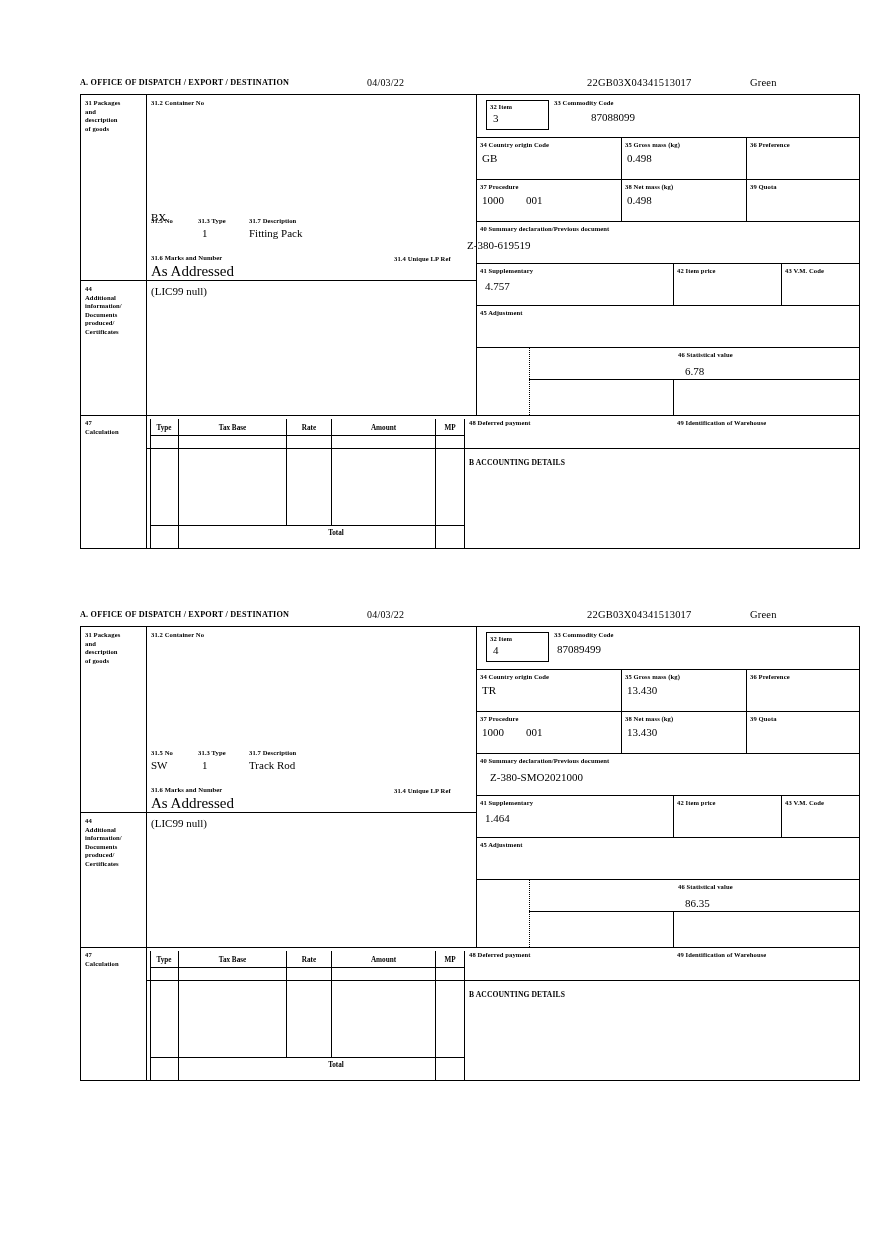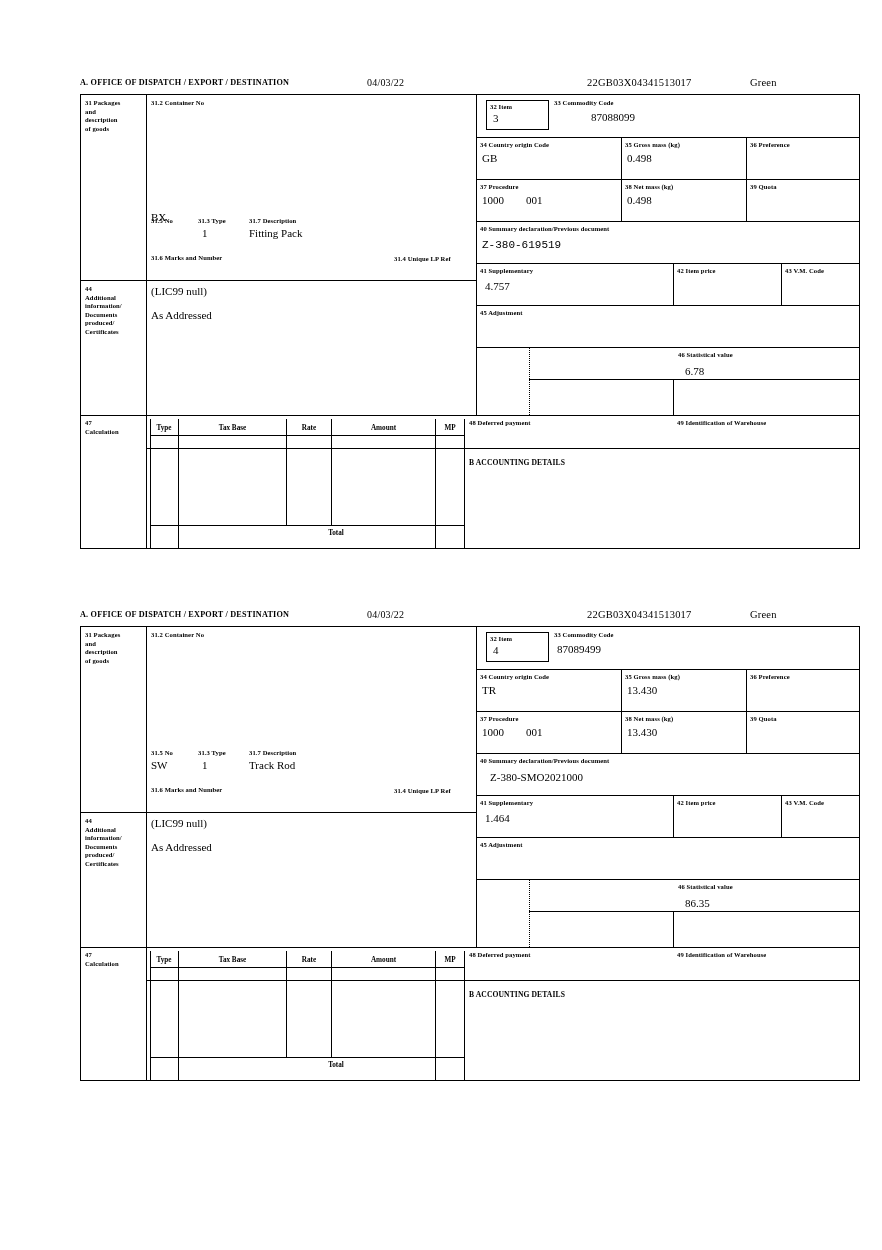--- a/index.html
+++ b/index.html
@@ -24,21 +24,21 @@
 
   
   .box{position:relative;border:1px solid #000;height:455px;box-sizing:border-box;}
 
   
   .vline{position:absolute;background:#000;width:1px;}
   .hline{position:absolute;background:#000;height:1px;}
 
   .lbl{position:absolute;font-size:6.6px;font-weight:bold;line-height:8.6px;letter-spacing:.1px;}
   .val{position:absolute;font-size:10.5px;font-family:"Liberation Serif",serif;}
-  .val.sm{font-size:11px;margin-top:46px;}
+  .val.sm{font-size:15px;}
   .val.bg{font-size:11px;}
 
   .cellline{position:absolute;background:#000;}
 
   .dotted{position:absolute;border-left:1px dotted #000;}
 
   .totline{position:absolute;font-size:7.2px;font-weight:bold;}
 
   .tbl-hd{position:absolute;font-size:7.2px;font-weight:bold;text-align:center;}
 </style>
@@ -119,21 +119,21 @@
       <div class="lbl" style="left:399px;top:88px;">37 Procedure</div>
       <div class="val bg" style="left:401px;top:99px;white-space:pre;">1000        001</div>
 
       <div class="lbl" style="left:544px;top:88px;">38 Net mass (kg)</div>
       <div class="val bg" style="left:546px;top:99px;">0.498</div>
 
       <div class="lbl" style="left:669px;top:88px;">39 Quota</div>
       <div class="val bg" style="left:671px;top:99px;"></div>
 
       <div class="lbl" style="left:399px;top:130px;">40 Summary declaration/Previous document</div>
-      <div class="val bg" style="left:401px;top:144px;font-family:Liberation Mono, monospace;">Z-380-619519</div>
+      <div class="val bg" style="left:386px;top:144px;">Z-380-619519</div>
 
       <div class="lbl" style="left:399px;top:172px;">41 Supplementary</div>
       <div class="val bg" style="left:404px;top:185px;">4.757</div>
 
       <div class="lbl" style="left:596px;top:172px;">42 Item price</div>
       <div class="val bg" style="left:598px;top:185px;"></div>
 
       <div class="lbl" style="left:704px;top:172px;">43 V.M. Code</div>
       <div class="val bg" style="left:706px;top:185px;"></div>
 

